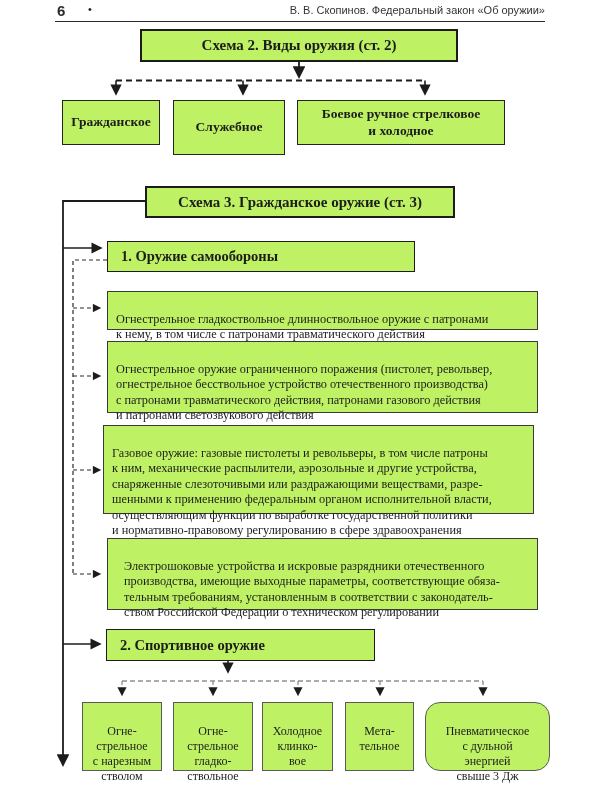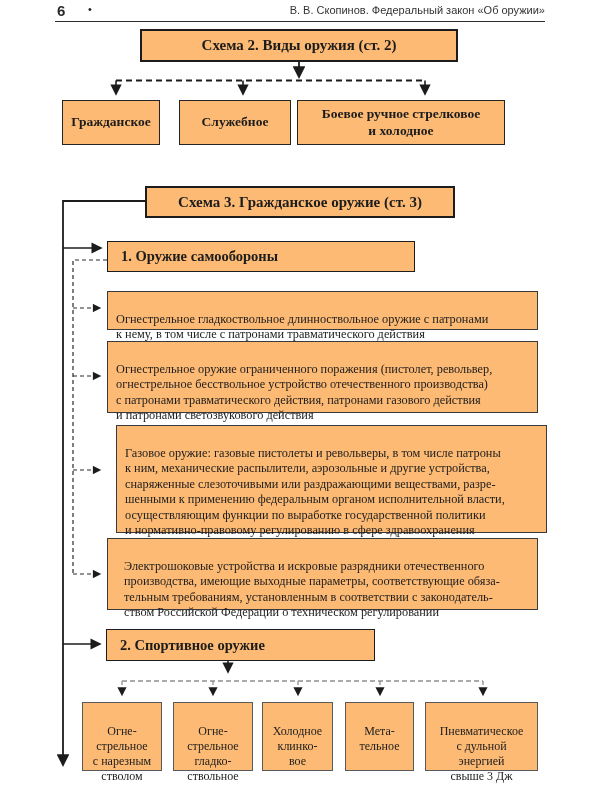--- a/index.html
+++ b/index.html
@@ -10,21 +10,21 @@
   }
   
   .hdr{position:absolute;left:55px;top:2px;width:490px;height:19px;
        font-family:"Liberation Sans","DejaVu Sans",sans-serif;}
   .hdr .num{position:absolute;left:2px;top:0;font-size:15px;font-weight:700;color:#2a2a2a;letter-spacing:.5px;}
   .hdr .blt{position:absolute;left:33px;top:1px;font-size:11px;color:#1c1c1c;}
   .hdr .run{position:absolute;right:0;top:2px;font-size:11px;color:#333;}
   .rule{position:absolute;left:55px;top:21px;width:490px;border-top:1.6px solid #2a2a2a;}
 
   
-  .bx{position:absolute;box-sizing:border-box;background:#fdba74;}
+  .bx{position:absolute;box-sizing:border-box;background:#bef264;}
   .titlebox{border:2px solid #1c1c1c;display:flex;align-items:center;justify-content:center;
             font-weight:700;font-size:15px;text-align:center;}
   .typebox{border:1.6px solid #242424;display:flex;align-items:center;justify-content:center;
            font-weight:700;font-size:13.5px;line-height:1.22;text-align:center;white-space:pre-line;}
   .secbox{border:1.8px solid #1c1c1c;display:flex;align-items:center;
           font-weight:700;font-size:14.5px;padding-left:13px;}
   .itembox{border:1.4px solid #3a3a3a;font-size:12.3px;line-height:15.5px;
            padding:4px 8px;white-space:pre-line;}
   .sportbox{border:1.4px solid #5a5a5a;font-size:12px;line-height:15px;
             padding-top:6px;text-align:center;white-space:pre-line;}
@@ -83,21 +83,21 @@
     </g>
   </svg>
 
   <div class="bx titlebox" style="left:140px;top:29px;width:318px;height:33px;">
     <span>Схема 2. Виды оружия (ст. 2)</span>
   </div>
 
   <div class="bx typebox" style="left:62px;top:100px;width:98px;height:45px;">
     <span>Гражданское</span>
   </div>
-  <div class="bx typebox" style="left:179px;top:100px;width:112px;height:45px;">
+  <div class="bx typebox" style="left:173px;top:100px;width:112px;height:55px;">
     <span>Служебное</span>
   </div>
   <div class="bx typebox" style="left:297px;top:100px;width:208px;height:45px;">
     <span>Боевое ручное стрелковое
 и холодное</span>
   </div>
 
   <div class="bx titlebox" style="left:145px;top:186px;width:310px;height:32px;font-family:Liberation Serif, serif;">
     <span>Схема 3. Гражданское оружие (ст. 3)</span>
   </div>
@@ -109,21 +109,21 @@
   <div class="bx itembox" style="left:107px;top:341px;width:431px;height:72px;">
     <span>Огнестрельное оружие ограниченного поражения (пистолет, револьвер,
 огнестрельное бесствольное устройство отечественного производства)
 с патронами травматического действия, патронами газового действия
 и патронами светозвукового действия</span>
   </div>
   <div class="bx itembox" style="left:107px;top:291px;width:431px;height:39px;">
     <span>Огнестрельное гладкоствольное длинноствольное оружие с патронами
 к нему, в том числе с патронами травматического действия</span>
   </div>
-  <div class="bx itembox" style="left:116px;top:425px;width:431px;height:108px;">
+  <div class="bx itembox" style="left:103px;top:425px;width:431px;height:89px;">
     <span>Газовое оружие: газовые пистолеты и револьверы, в том числе патроны
 к ним, механические распылители, аэрозольные и другие устройства,
 снаряженные слезоточивыми или раздражающими веществами, разре-
 шенными к применению федеральным органом исполнительной власти,
 осуществляющим функции по выработке государственной политики
 и нормативно-правовому регулированию в сфере здравоохранения</span>
   </div>
   <div class="bx itembox" style="left:107px;top:538px;width:431px;height:72px;padding-left:16px;">
     <span>Электрошоковые устройства и искровые разрядники отечественного
 производства, имеющие выходные параметры, соответствующие обяза-
@@ -149,20 +149,20 @@
   </div>
   <div class="bx sportbox" style="left:262px;top:702px;width:71px;height:69px;">
     <span>Холодное
 клинко-
 вое</span>
   </div>
   <div class="bx sportbox" style="left:345px;top:702px;width:69px;height:69px;">
     <span>Мета-
 тельное</span>
   </div>
-  <div class="bx sportbox" style="left:425px;top:702px;width:113px;height:69px;">
+  <div class="bx sportbox" style="left:425px;top:702px;width:125px;height:69px;border-radius:15px;">
     <span>Пневматическое
 с дульной
 энергией
 свыше 3 Дж</span>
   </div>
 
 </div>
 
 </body></html>

